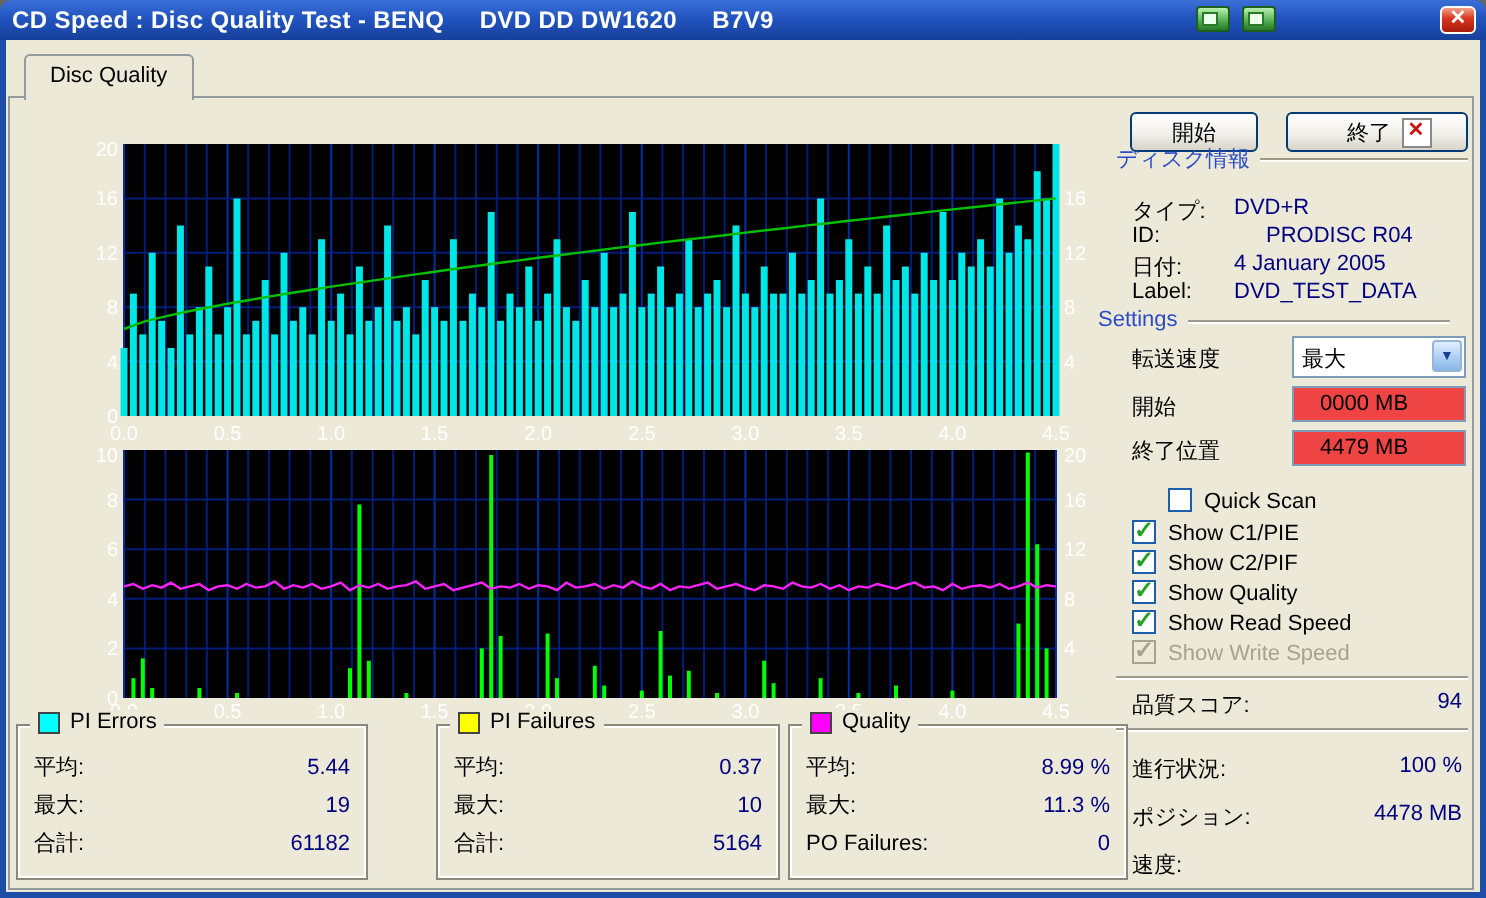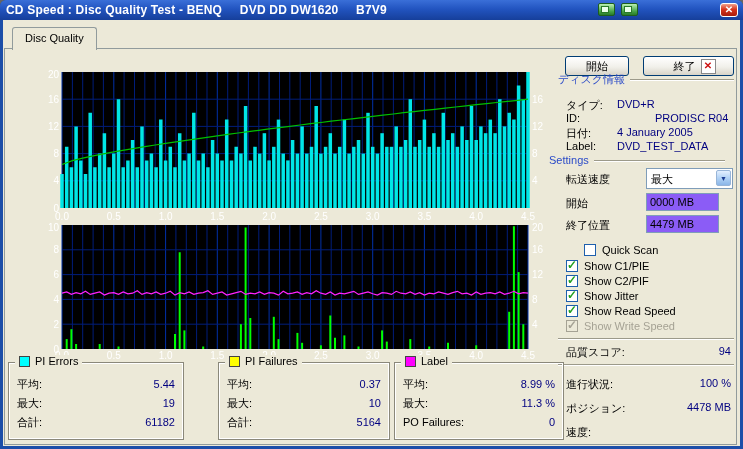--- a/index.html
+++ b/index.html
@@ -23,21 +23,21 @@
   .sect{position:absolute;display:flex;align-items:center;font-size:11px;color:#2b4bc8;z-index:2;}
   .sect .line{flex:1 0 10px;height:0;border-top:1px solid #9c9a8a;border-bottom:1px solid #fff;margin-left:5px;margin-top:1px;}
   .sep{position:absolute;height:0;border-top:1px solid #9c9a8a;border-bottom:1px solid #fff;z-index:2;}
   .xpbtn{position:absolute;height:20px;border:1px solid #003c74;border-radius:3px;background:linear-gradient(180deg,#ffffff,#f1f0ea 55%,#d8d4c8);font-size:11px;font-family:"Liberation Sans",sans-serif;display:flex;align-items:center;justify-content:center;gap:5px;padding:0;z-index:2;cursor:default;}
   #btnStart{left:562px;top:36px;width:64px;}
   #btnExit{left:640px;top:36px;width:91px;padding-left:12px;}
   .exit-ico{display:inline-block;width:13px;height:13px;background:#fff;border:1px solid #8a8a8a;color:#cc1111;font-size:10px;font-weight:bold;line-height:11px;text-align:center;}
   .combo{position:absolute;left:643px;top:148px;width:87px;height:21px;background:#fff;border:1px solid #7f9db9;font-size:11px;box-sizing:border-box;z-index:2;}
   .combo-text{position:absolute;left:4px;top:3px;}
   .combo-btn{position:absolute;right:1px;top:1px;width:15px;height:16px;background:linear-gradient(180deg,#e3efff,#b1d2f5 50%,#8bb6e8);border:1px solid #98b5d8;border-radius:2px;font-size:7px;color:#1c3e94;text-align:center;line-height:15px;box-sizing:border-box;}
-  .txt{position:absolute;left:643px;width:73px;height:18px;border:1px solid #7f9db9;font-size:11px;padding:0 0 0 3px;font-family:"Liberation Sans",sans-serif;box-sizing:border-box;background:#8b5cf6;z-index:2;}
+  .txt{position:absolute;left:643px;width:87px;height:18px;border:1px solid #7f9db9;font-size:11px;padding:0 0 0 13px;font-family:"Liberation Sans",sans-serif;box-sizing:border-box;background:#ef4444;z-index:2;}
   #inpStart{top:173px;} #inpEnd{top:195px;}
   .cb{position:absolute;left:563px;font-size:11px;z-index:2;white-space:nowrap;}
   .cb .box{position:relative;display:inline-block;width:12px;height:12px;border:1px solid #1d5fad;background:#fff;margin-right:6px;vertical-align:-2px;box-sizing:border-box;}
   .cb.checked .box::after{content:"✓";position:absolute;left:0px;top:-3px;font-size:12px;font-weight:bold;color:#21a121;}
   .cb.disabled .box{border-color:#a5a294;background:#ece9d8;}
   .cb.disabled .box::after{color:#a5a294;}
   .cb.disabled .lbl{color:#a5a294;}
   .statbox{position:absolute;top:342px;height:78px;border:1px solid #8a887a;box-shadow:inset 0 0 0 1px #ffffff;z-index:2;box-sizing:border-box;padding-top:12px;}
   .legend{position:absolute;top:-8px;left:6px;background:#ece9d8;padding:0 4px;font-size:11px;display:flex;align-items:center;gap:5px;}
   .legend .sq{display:inline-block;width:9px;height:9px;border:1px solid #444;}
@@ -348,21 +348,21 @@
       <span class="exit-ico">✕</span>
     </button>
 
     <div class="sect" style="left:555px;top:52px;width:176px;">
       <span>ディスク情報</span>
         <span class="line"></span>
     </div>
     <span class="plabel" style="left:563px;top:78px;">タイプ:</span>
     <span class="pvalue" style="left:614px;top:78px;">DVD+R</span>
     <span class="plabel" style="left:563px;top:92px;">ID:</span>
-    <span class="pvalue" style="left:636px;top:92px;padding-left:16px;">PRODISC R04</span>
+    <span class="pvalue" style="left:614px;top:92px;padding-left:16px;">PRODISC R04</span>
     <span class="plabel" style="left:563px;top:106px;">日付:</span>
     <span class="pvalue" style="left:614px;top:106px;">4 January 2005</span>
     <span class="plabel" style="left:563px;top:120px;">Label:</span>
     <span class="pvalue" style="left:614px;top:120px;">DVD_TEST_DATA</span>
 
     <div class="sect" style="left:546px;top:134px;width:176px;">
       <span>Settings</span>
         <span class="line"></span>
     </div>
     <span class="plabel" style="left:563px;top:152px;">転送速度</span>
@@ -378,21 +378,21 @@
     <div class="cb" style="top:224px;margin-left:18px;">
       <span class="box"></span><span class="lbl">Quick Scan</span>
     </div>
     <div class="cb checked" style="top:240px;">
       <span class="box"></span><span class="lbl">Show C1/PIE</span>
     </div>
     <div class="cb checked" style="top:255px;">
       <span class="box"></span><span class="lbl">Show C2/PIF</span>
     </div>
     <div class="cb checked" style="top:270px;">
-      <span class="box"></span><span class="lbl">Show Jitter</span>
+      <span class="box"></span><span class="lbl">Show Quality</span>
     </div>
     <div class="cb checked" style="top:285px;">
       <span class="box"></span><span class="lbl">Show Read Speed</span>
     </div>
     <div class="cb checked disabled" style="top:300px;">
       <span class="box"></span><span class="lbl">Show Write Speed</span>
     </div>
 
     <div class="sep" style="left:555px;top:318px;width:176px;"></div>
     <span class="plabel" style="left:563px;top:325px;">品質スコア:</span>
@@ -438,21 +438,21 @@
           <span class="sv">10</span>
         </div>
       <div class="srow">
           <span class="sl">合計:</span>
           <span class="sv">5164</span>
         </div>
     </div>
     <div class="statbox" id="box3">
       <div class="legend">
         <span class="sq" style="background: rgb(255, 0, 255);"></span>
-        <span>Label</span>
+        <span>Quality</span>
       </div>
       <div class="srow">
           <span class="sl">平均:</span>
           <span class="sv">8.99 %</span>
         </div>
       <div class="srow">
           <span class="sl">最大:</span>
           <span class="sv">11.3 %</span>
         </div>
       <div class="srow">

